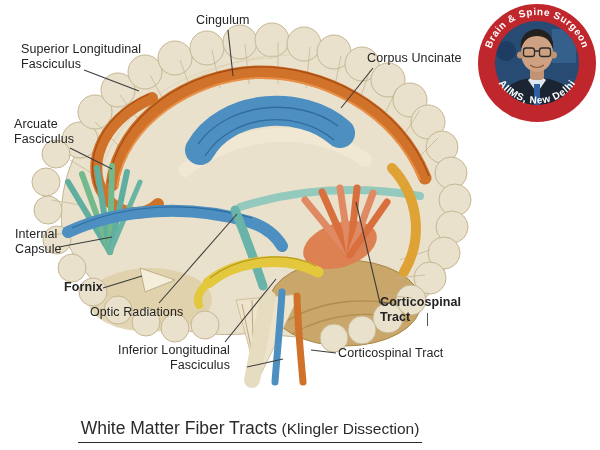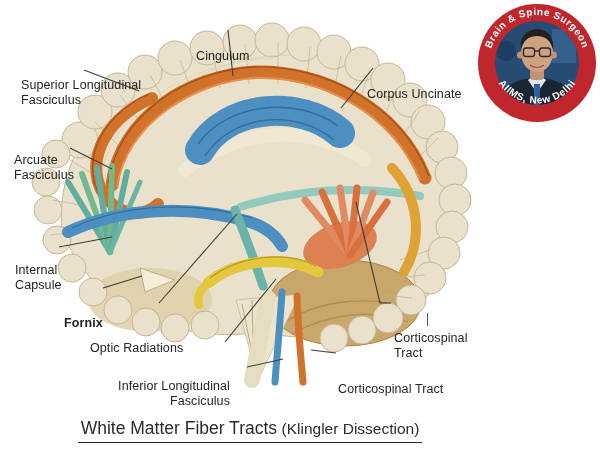--- a/index.html
+++ b/index.html
@@ -1,21 +1,21 @@
 <!DOCTYPE html>
 <html><head>
 <meta charset="utf-8">
 <style>
   html,body{margin:0;padding:0;}
   body{width:600px;height:450px;background:#ffffff;font-family:"Liberation Sans",sans-serif;}
   #stage{position:relative;width:600px;height:450px;background:#fff;overflow:hidden;}
   #brain-svg{position:absolute;left:0;top:0;}
   .anat-label{
     position:absolute;font-size:12.5px;line-height:1.2;color:#232323;
-    white-space:pre-line;letter-spacing:.1px;margin-top:36px;
+    white-space:pre-line;letter-spacing:.1px;
   }
   .align-right{text-align:right;}
   #title-wrap{position:absolute;left:0;top:418px;width:482px;text-align:center;}
   #title-box{display:inline-block;border-bottom:1.5px solid #2b2b2b;padding:0 3px 3px 3px;color:#2b2b2b;margin-left:18px;}
   #title-box .t-main{font-size:17.5px;}
   #title-box .t-sub{font-size:15.5px;}
   #cursor-artifact{position:absolute;left:427px;top:313px;width:1px;height:13px;background:#555;}
   #badge-svg{position:absolute;left:474px;top:1px;}
 </style>
 </head>
@@ -183,21 +183,21 @@
 Fasciculus</div>
   <div class="anat-label" style="left:367px;top:51px;">Corpus Uncinate</div>
   <div class="anat-label" style="left:14px;top:117px;">Arcuate
 Fasciculus</div>
   <div class="anat-label" style="left:15px;top:227px;">Internal
 Capsule</div>
   <div class="anat-label" style="left:64px;top:280px;font-weight:bold;">Fornix</div>
   <div class="anat-label" style="left:90px;top:305px;">Optic Radiations</div>
   <div class="anat-label align-right" style="left:118px;top:343px;width:112px;">Inferior Longitudinal
 Fasciculus</div>
-  <div class="anat-label" style="left:394px;top:295px;">Corticospinal
+  <div class="anat-label" style="left:380px;top:295px;font-weight:bold;">Corticospinal
 Tract</div>
   <div class="anat-label" style="left:338px;top:346px;">Corticospinal Tract</div>
   <div id="cursor-artifact"></div>
 
   <div id="title-wrap">
     <div id="title-box">
       <span class="t-main">White Matter Fiber Tracts</span>
       <span class="t-sub">(Klingler Dissection)</span>
     </div>
   </div>

